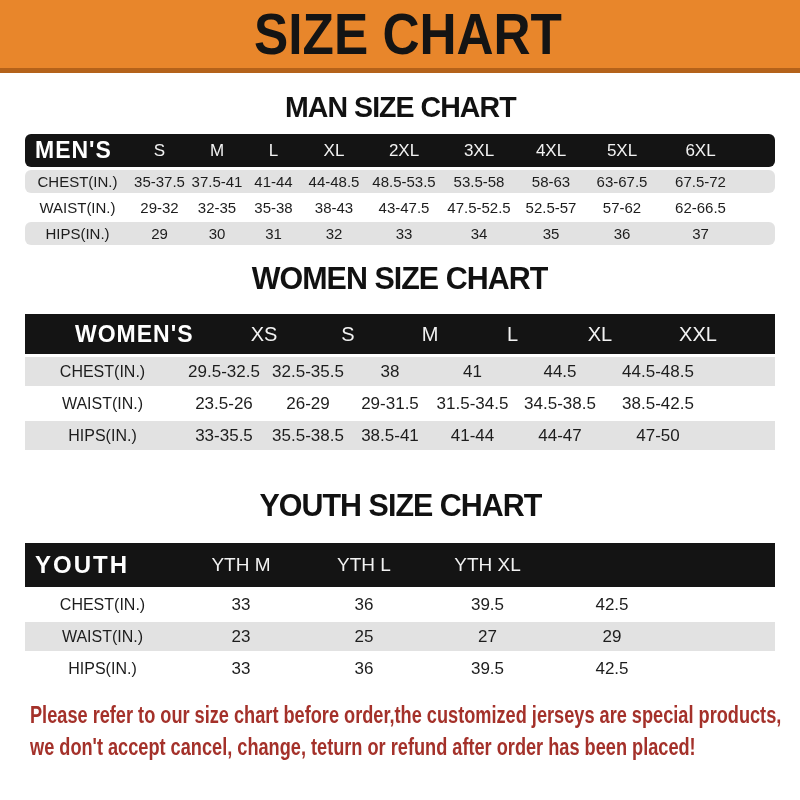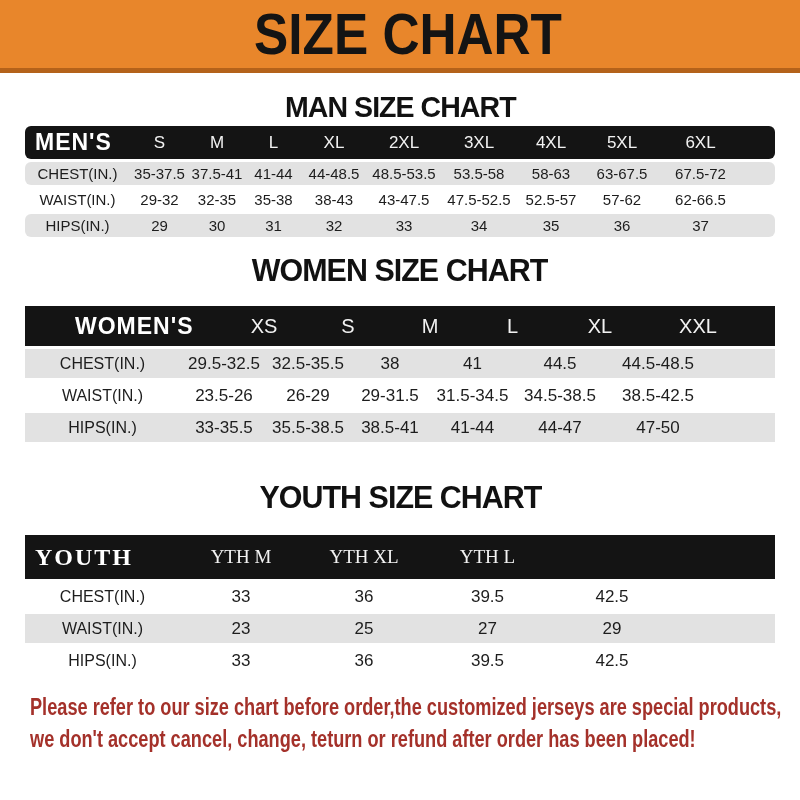--- a/index.html
+++ b/index.html
@@ -23,37 +23,37 @@
     display:inline-block; transform:scaleX(0.9); transform-origin:center;
     white-space:nowrap;
   }
 
   
   h2 {
     margin:0; text-align:center; color:#111;
     font-weight:bold; letter-spacing:-1px;
   }
   h2 .h2-inner { display:inline-block; transform:scaleX(0.95); transform-origin:center; white-space:nowrap; }
-  .heading-man   { font-size:30px; padding:17px 0 2px; }
+  .heading-man   { font-size:30px; padding:17px 0 10px; }
   .heading-women { font-size:32px; padding:15px 0 17px; }
   .heading-youth { font-size:32px; padding:37px 0 19px; }
 
   
   .size-table { width:750px; margin:0 auto; }
   .trow { display:grid; align-items:center; margin-bottom:3px; }
   .trow:last-child { margin-bottom:0; }
 
   .table-men   .trow { grid-template-columns:105px 59px 56px 57px 64px 76px 74px 70px 72px 85px 1fr;border-radius:6px; }
   .table-women .trow { grid-template-columns:155px 88px 80px 84px 81px 94px 102px 1fr; }
   .table-youth .trow { grid-template-columns:155px 122px 124px 123px 126px 1fr; }
 
   .thead { background:#141414; color:#fff; }
   .table-men   .thead { height:33px; }
   .table-women .thead { height:40px;padding-left:40px; }
-  .table-youth .thead { height:44px;font-family:Liberation Serif, serif; }
+  .table-youth .thead { height:44px; }
 
   .cell { text-align:center; white-space:nowrap; }
 
   .head-label {
     text-align:left; padding-left:10px; font-weight:bold; color:#fff;
     letter-spacing:1px;
   }
   .table-men   .head-label { font-size:23px; }
   .table-women .head-label { font-size:23px; }
   .table-youth .head-label { font-size:24px; letter-spacing:2px; }
@@ -179,22 +179,22 @@
       <div class="cell value-cell">44-47</div>
       <div class="cell value-cell">47-50</div>
     </div>
   </div>
 
 <h2 class="heading-youth"><span class="h2-inner">YOUTH SIZE CHART</span></h2>
 <div class="size-table table-youth">
     <div class="trow thead">
       <div class="cell head-label">YOUTH</div>
       <div class="cell head-cell">YTH M</div>
+      <div class="cell head-cell">YTH L</div>
       <div class="cell head-cell">YTH XL</div>
-      <div class="cell head-cell">YTH L</div>
     </div>
     <div class="trow drow white">
       <div class="cell row-label">CHEST(IN.)</div>
       <div class="cell value-cell">33</div>
       <div class="cell value-cell">36</div>
       <div class="cell value-cell">39.5</div>
       <div class="cell value-cell">42.5</div>
     </div>
     <div class="trow drow gray">
       <div class="cell row-label">WAIST(IN.)</div>

